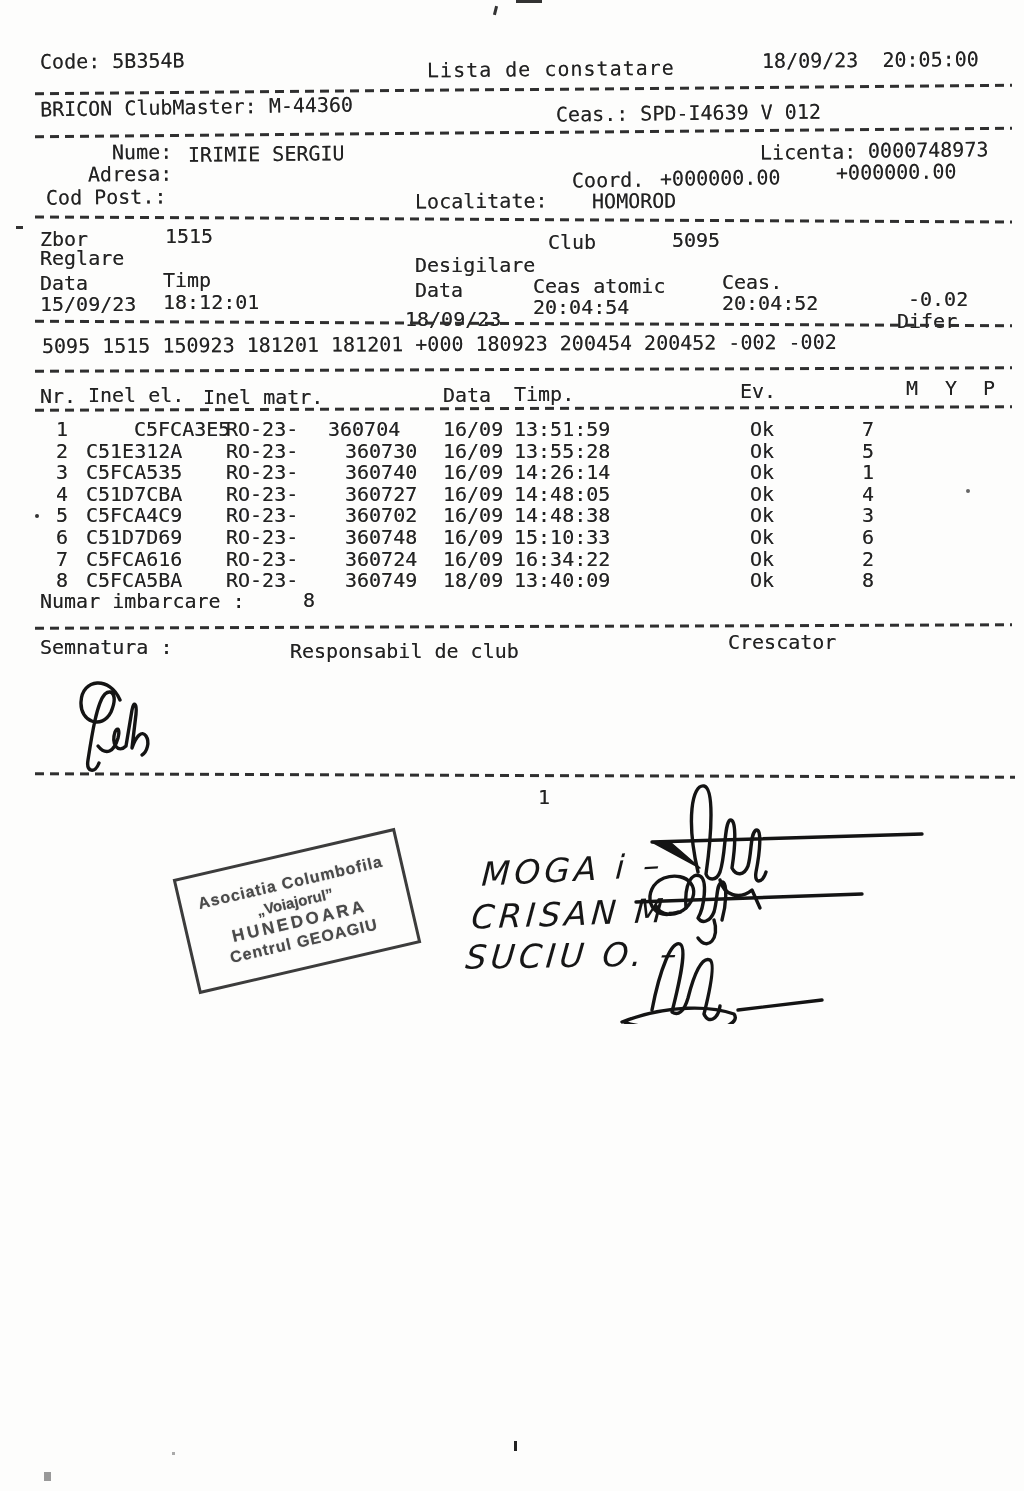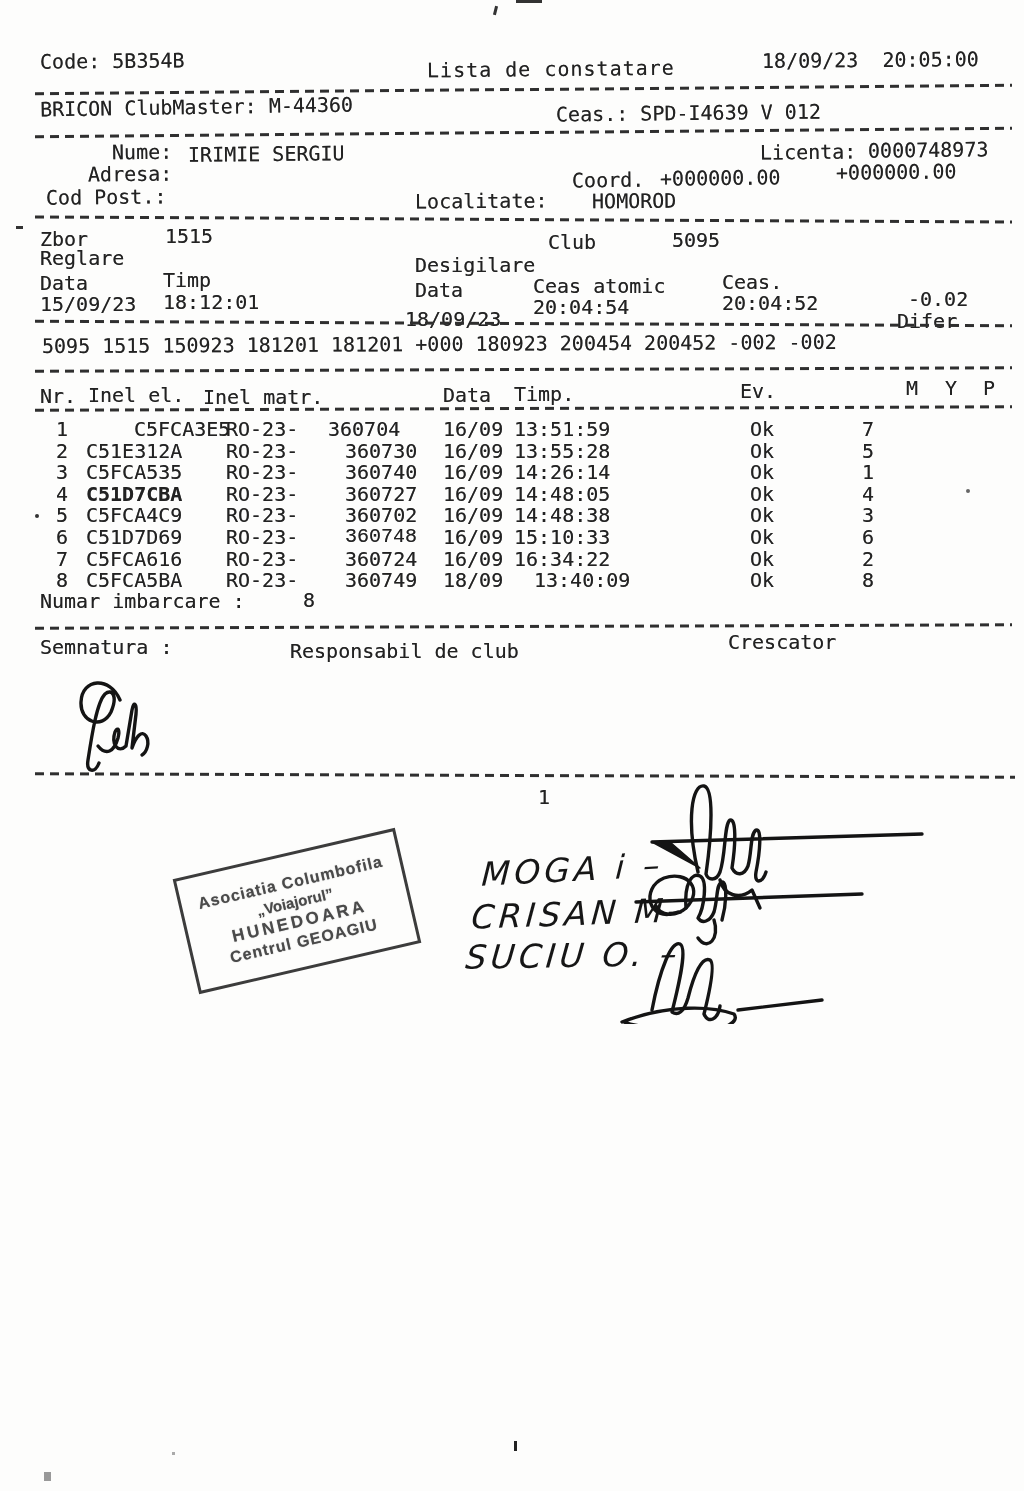--- a/index.html
+++ b/index.html
@@ -126,21 +126,21 @@
         <span style="left: 86px;">C5FCA535</span>
         <span style="left: 226px;">RO-23-</span>
         <span style="left: 345px;">360740</span>
         <span style="left: 443px;">16/09</span>
         <span style="left: 514px;">14:26:14</span>
         <span style="left: 750px;">Ok</span>
         <span style="left: 862px;">1</span>
       </div>
       <div class="row" style="top: 482.8px;">
         <span style="left: 56px;">4</span>
-        <span style="left: 86px; font-weight: bold;">C51D7CBA</span>
+        <span style="left: 86px;">C51D7CBA</span>
         <span style="left: 226px;">RO-23-</span>
         <span style="left: 345px;">360727</span>
         <span style="left: 443px;">16/09</span>
         <span style="left: 514px;">14:48:05</span>
         <span style="left: 750px;">Ok</span>
         <span style="left: 862px;">4</span>
       </div>
       <div class="row" style="top: 504.4px;">
         <span style="left: 56px;">5</span>
         <span style="left: 86px;">C5FCA4C9</span>
@@ -148,21 +148,21 @@
         <span style="left: 345px;">360702</span>
         <span style="left: 443px;">16/09</span>
         <span style="left: 514px;">14:48:38</span>
         <span style="left: 750px;">Ok</span>
         <span style="left: 862px;">3</span>
       </div>
       <div class="row" style="top: 526px;">
         <span style="left: 56px;">6</span>
         <span style="left: 86px;">C51D7D69</span>
         <span style="left: 226px;">RO-23-</span>
-        <span style="left: 345px; font-family: Liberation Mono, monospace;">360748</span>
+        <span style="left: 345px;">360748</span>
         <span style="left: 443px;">16/09</span>
         <span style="left: 514px;">15:10:33</span>
         <span style="left: 750px;">Ok</span>
         <span style="left: 862px;">6</span>
       </div>
       <div class="row" style="top: 547.6px;">
         <span style="left: 56px;">7</span>
         <span style="left: 86px;">C5FCA616</span>
         <span style="left: 226px;">RO-23-</span>
         <span style="left: 345px;">360724</span>
@@ -170,21 +170,21 @@
         <span style="left: 514px;">16:34:22</span>
         <span style="left: 750px;">Ok</span>
         <span style="left: 862px;">2</span>
       </div>
       <div class="row" style="top: 569.2px;">
         <span style="left: 56px;">8</span>
         <span style="left: 86px;">C5FCA5BA</span>
         <span style="left: 226px;">RO-23-</span>
         <span style="left: 345px;">360749</span>
         <span style="left: 443px;">18/09</span>
-        <span style="left: 534px;">13:40:09</span>
+        <span style="left: 514px;">13:40:09</span>
         <span style="left: 750px;">Ok</span>
         <span style="left: 862px;">8</span>
       </div>
     </div>
 
   <div class="t" style="left:40px;top:590px;">Numar imbarcare :</div>
   <div class="t" style="left:303px;top:589px;">8</div>
   <div class="dash" style="left:35px;top:625px;width:977px;transform:rotate(-0.2deg);"></div>
 
   <div class="t" style="left:40px;top:636px;">Semnatura :</div>

